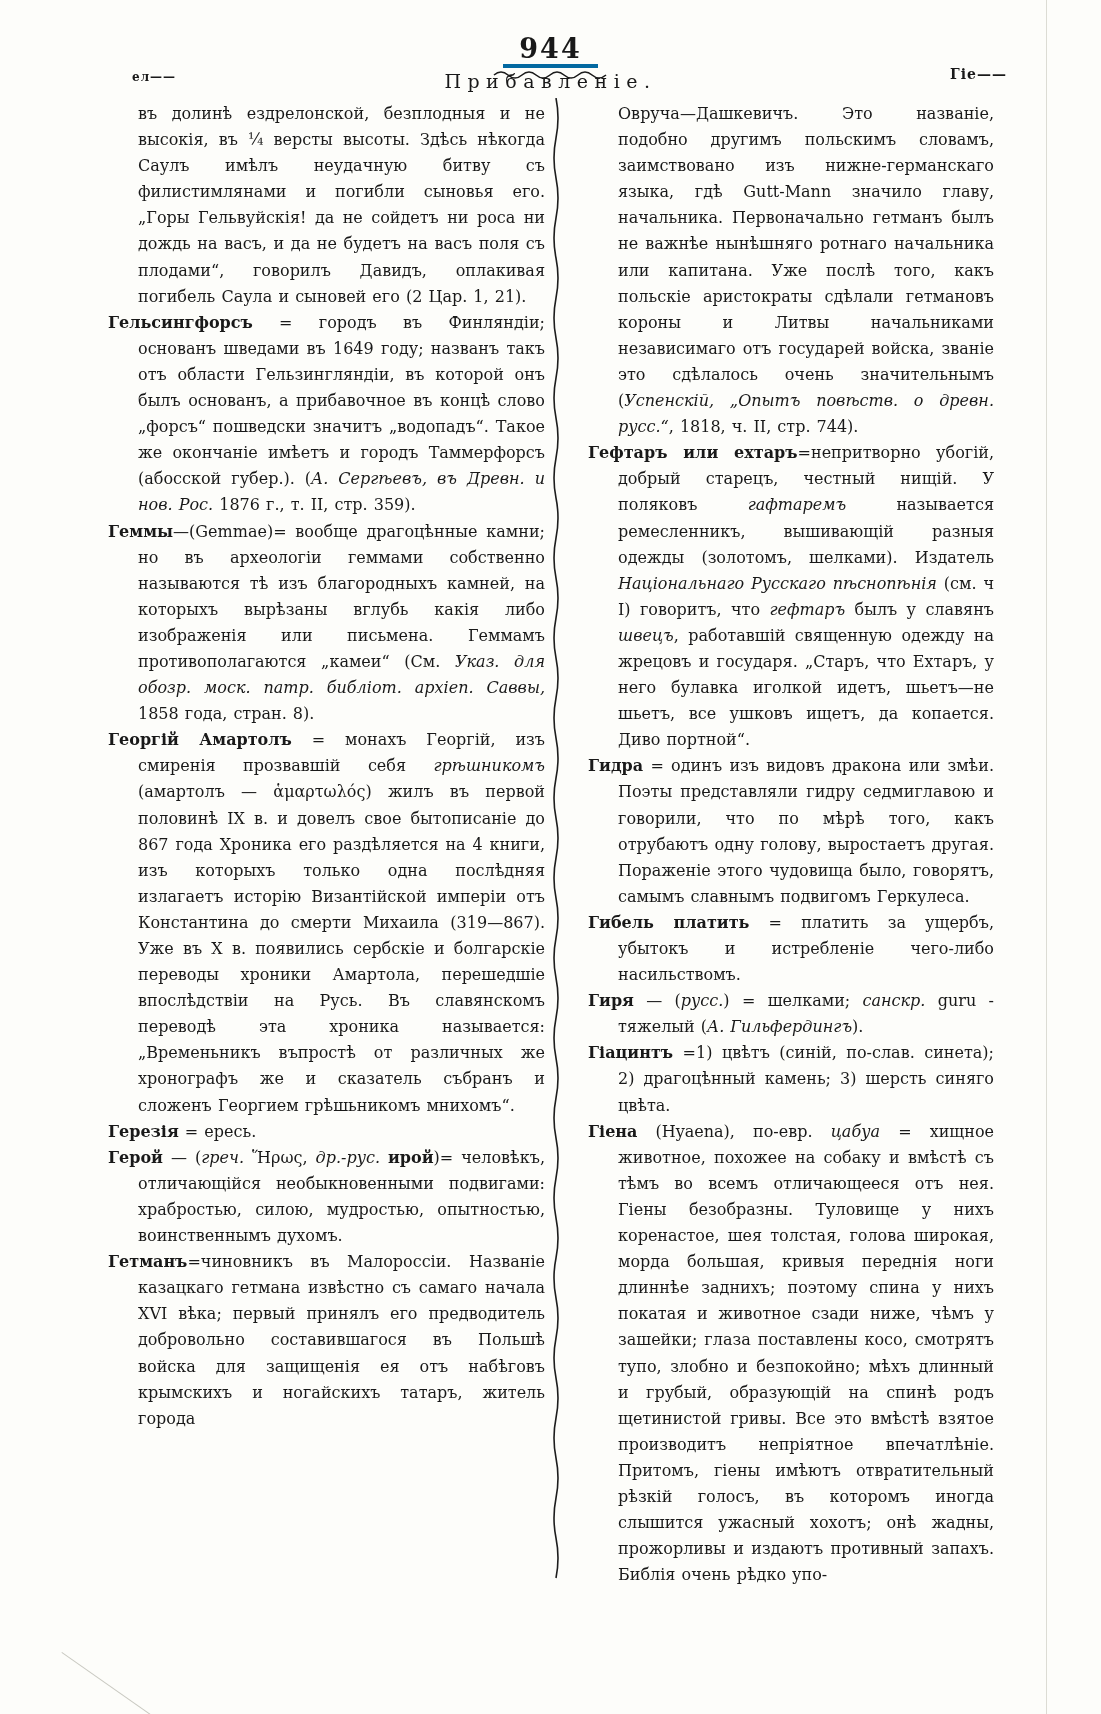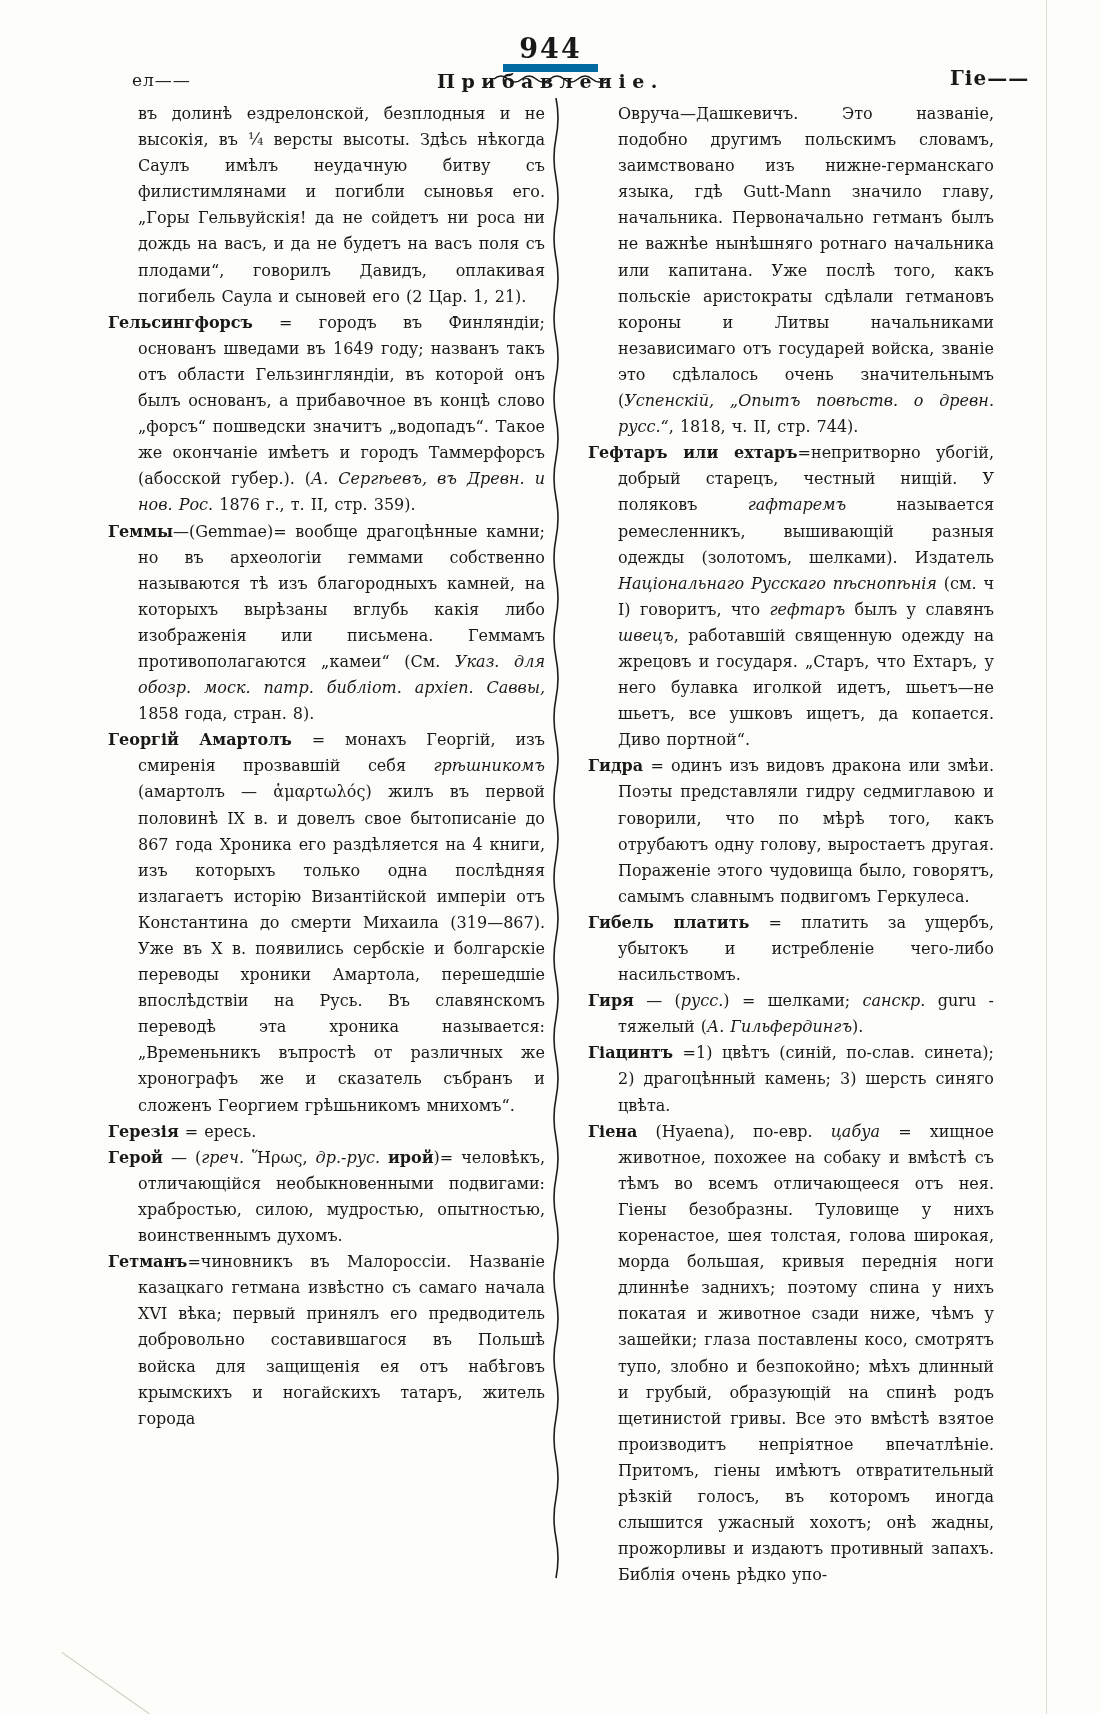--- a/index.html
+++ b/index.html
@@ -5,27 +5,27 @@
   html,body{margin:0;padding:0;}
   body{
     width:1101px;height:1714px;position:relative;overflow:hidden;
     background:#fdfdfa;color:#191919;
     font-family:"DejaVu Serif", serif;
   }
   .page{position:absolute;inset:0;}
   
   .pgnum-wrap{position:absolute;top:34px;left:0;width:1101px;text-align:center;}
   .pgnum{display:inline-block;font-size:27px;font-weight:bold;letter-spacing:2px;
-         padding:0 16px 0 16px;border-bottom:8px solid #0369a1;line-height:30px;}
+         padding:0 16px 0 16px;border-bottom:4px solid #0369a1;line-height:30px;}
   .pgnum-wave{display:block;margin:1px auto 0 auto;}
   .running-head{position:absolute;top:66px;left:0;width:1101px;height:30px;}
-  .guide-left{position:absolute;left:132px;top:4px;font-size:17px;font-weight:normal;letter-spacing:1px;}
+  .guide-left{position:absolute;left:132px;top:4px;font-size:12px;font-weight:bold;letter-spacing:1px;}
   .head-title{position:absolute;left:0;width:1101px;text-align:center;top:4px;
-              font-size:19px;font-weight:bold;letter-spacing:6.5px;}
-  .guide-right{position:absolute;left:950px;top:0;font-size:20px;font-weight:bold;letter-spacing:1px;}
+              font-size:19px;font-weight:normal;letter-spacing:6.5px;}
+  .guide-right{position:absolute;left:950px;top:0;font-size:14px;font-weight:bold;letter-spacing:1px;}
   
   .col{position:absolute;top:101px;}
   .col-left{left:108px;width:437px;}
   .col-right{left:588px;width:406px;}
   p.par{margin:0;text-align:justify;font-size:16px;line-height:26.1px;word-spacing:1px;}
   p.entry{padding-left:30px;text-indent:-30px;}
   p.cont{padding-left:30px;}
   .bd{font-weight:bold;}
   .it{font-style:italic;}
   

